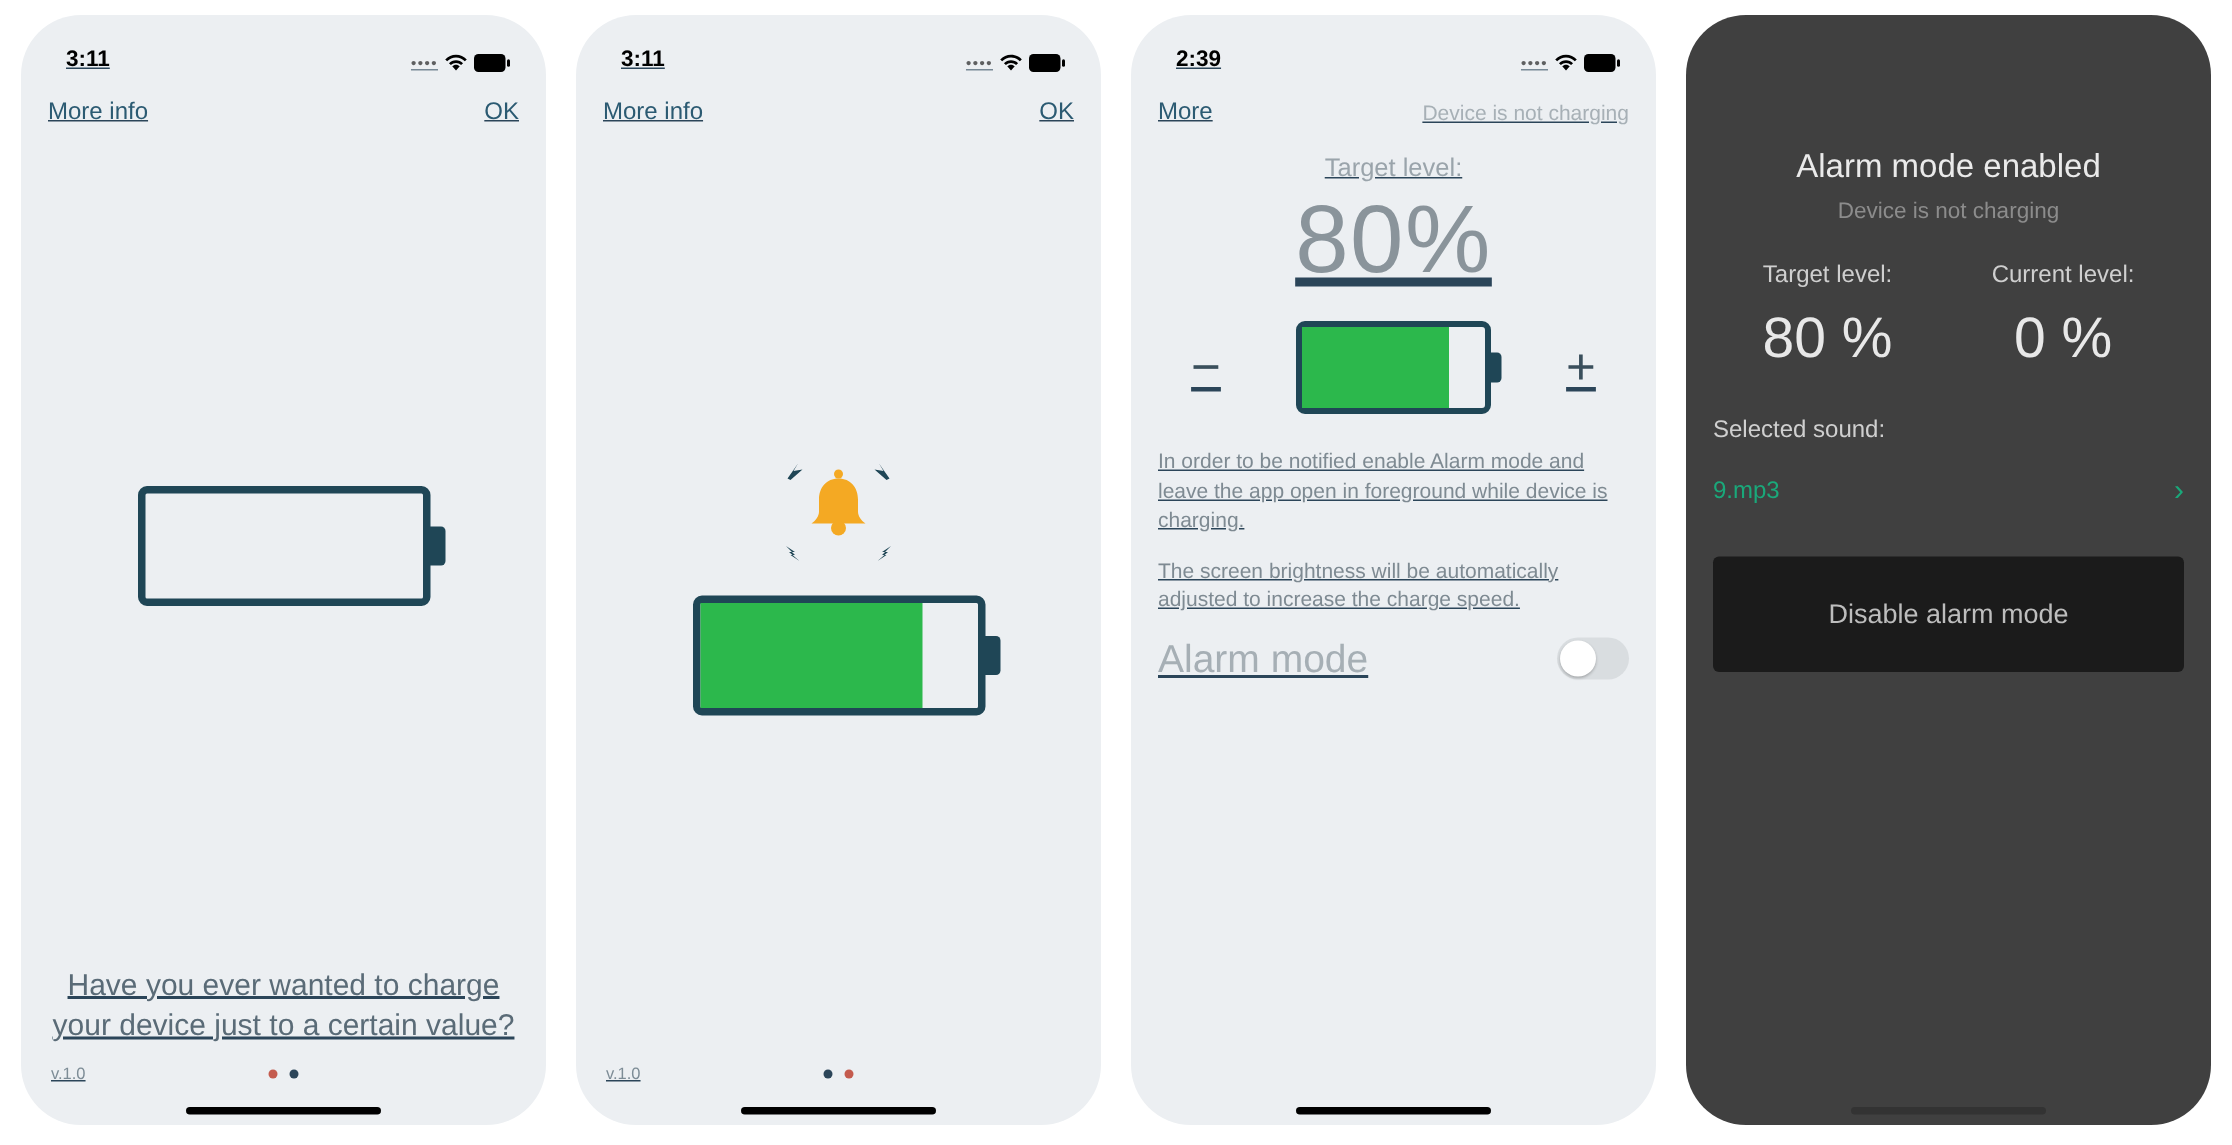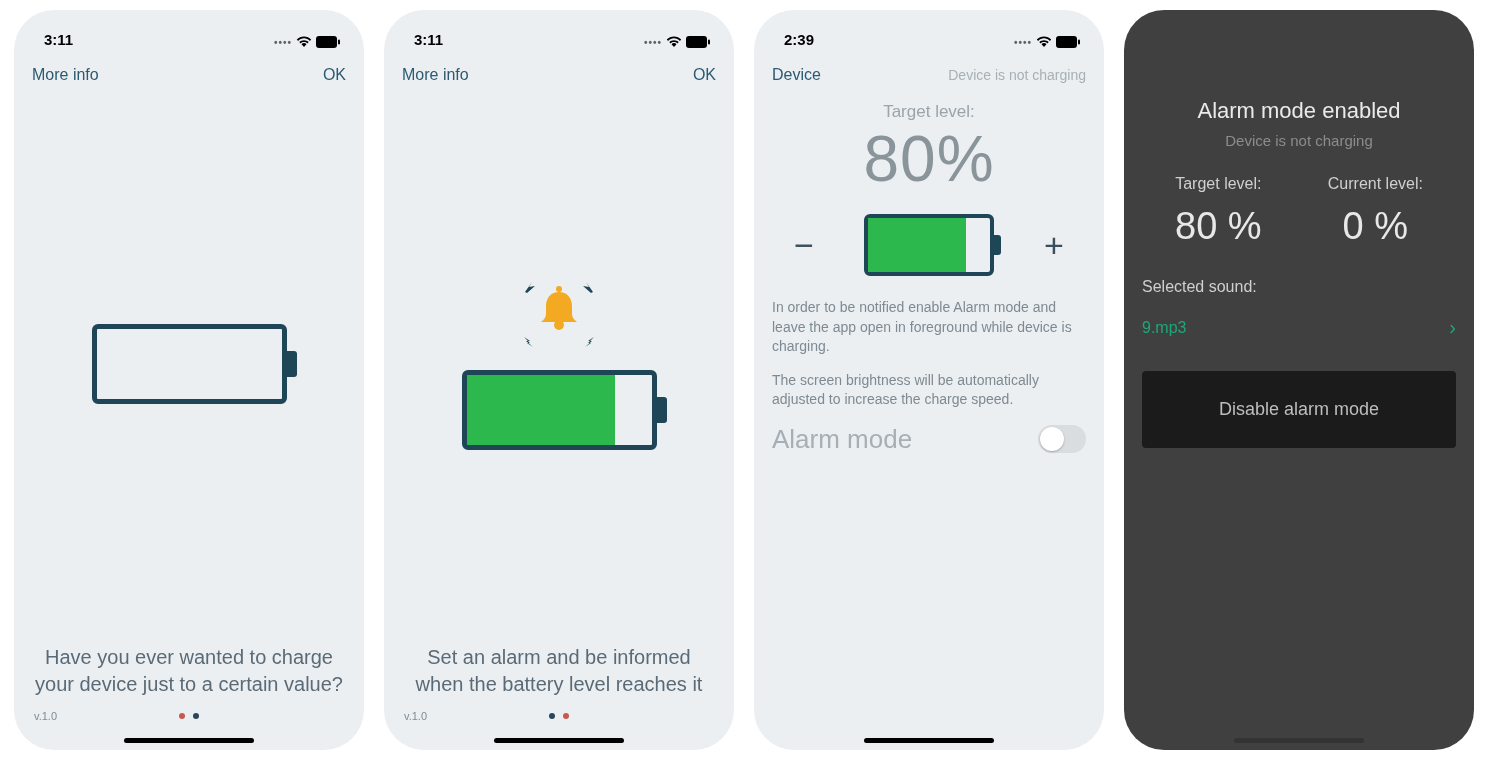--- a/index.html
+++ b/index.html
@@ -14,21 +14,21 @@
     min-height: 763px;
   }
   .phone {
     width: 350px;
     height: 740px;
     border-radius: 40px;
     position: relative;
     overflow: hidden;
     flex-shrink: 0;
   }
-  .phone.light { background: #eceff2; color: #2b4559; }
+  .phone.light { background: #eceff2; color: #2b4559; text-decoration: underline; }
   .phone.dark  { background: #404040; color: #e8e8e8; }
 
   
   .status-bar {
     height: 38px;
     display: flex;
     justify-content: space-between;
     align-items: flex-end;
     padding: 0 24px 0 30px;
     font-size: 15px;
@@ -251,21 +251,20 @@
           </svg>
         <svg class="spark" style="right:4px; bottom:0" width="12" height="12" viewBox="0 0 12 12">
             <path d="M11 1 L5 5 L9 5 L2 11 L8 7 L5 7z" fill="#1f4656"></path>
           </svg>
       </div>
       <div class="battery lg">
         <div class="fill" style="width:80%"></div>
         <div class="cap"></div>
       </div>
     </div>
-    <div class="caption">Set an alarm and be informed when the battery level reaches it</div>
     <div class="pager-row">
       <span>v.1.0</span>
       <div class="pager-dots">
         <span class="dot dot-off"></span>
           <span class="dot dot-on"></span>
       </div>
       <span style="width:24px"></span>
     </div>
   </div>
   <div class="home-indicator"></div>
@@ -284,21 +283,21 @@
         </span>
         <span class="batt-icon">
           <svg width="24" height="12" viewBox="0 0 24 12">
               <rect x="0" y="0" width="21" height="12" rx="3" fill="#000"></rect>
               <rect x="22" y="3.5" width="2" height="5" rx="1" fill="#000"></rect>
             </svg>
         </span>
       </span>
     </div>
     <div class="nav-row">
-      <span class="nav-link">Device</span>
+      <span class="nav-link">More</span>
       <span class="nav-muted">Device is not charging</span>
     </div>
     <div class="s3-body">
       <div class="s3-label">Target level:</div>
       <div class="s3-big">80%</div>
       <div class="s3-ctrl-row">
         <div class="pm-btn">−</div>
         <div class="battery sm">
           <div class="fill" style="width:80%"></div>
           <div class="cap"></div>

